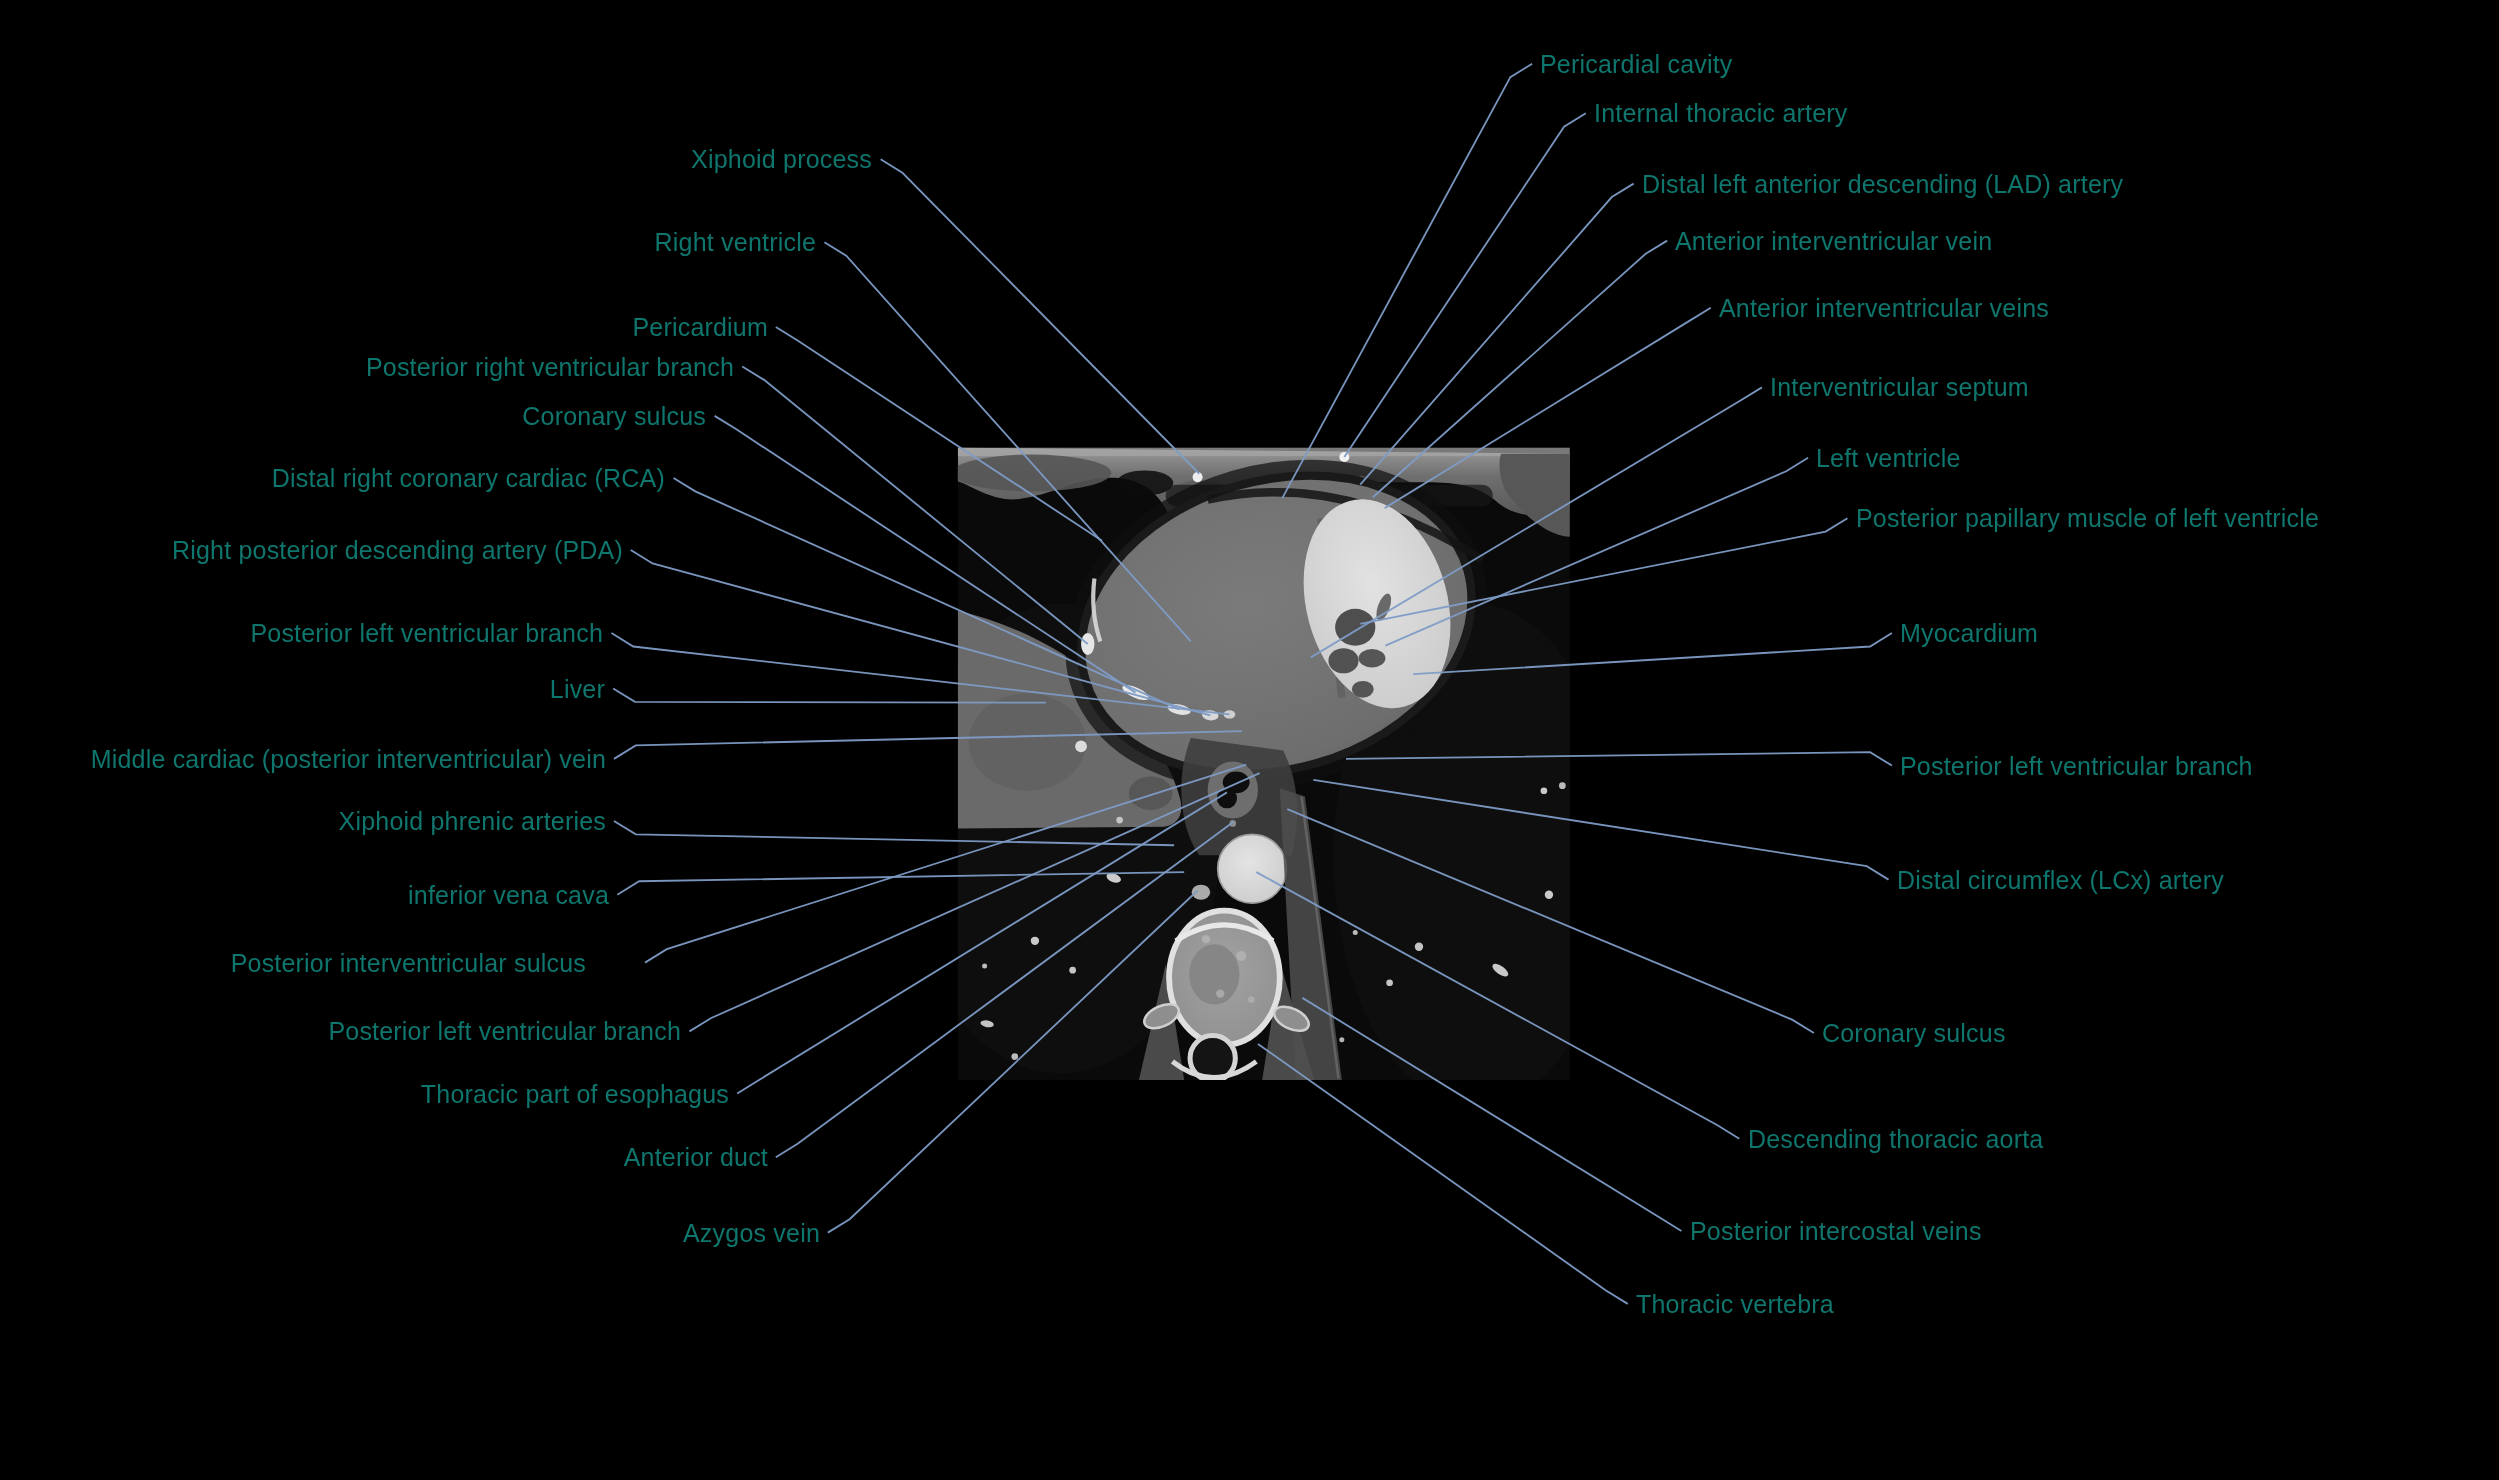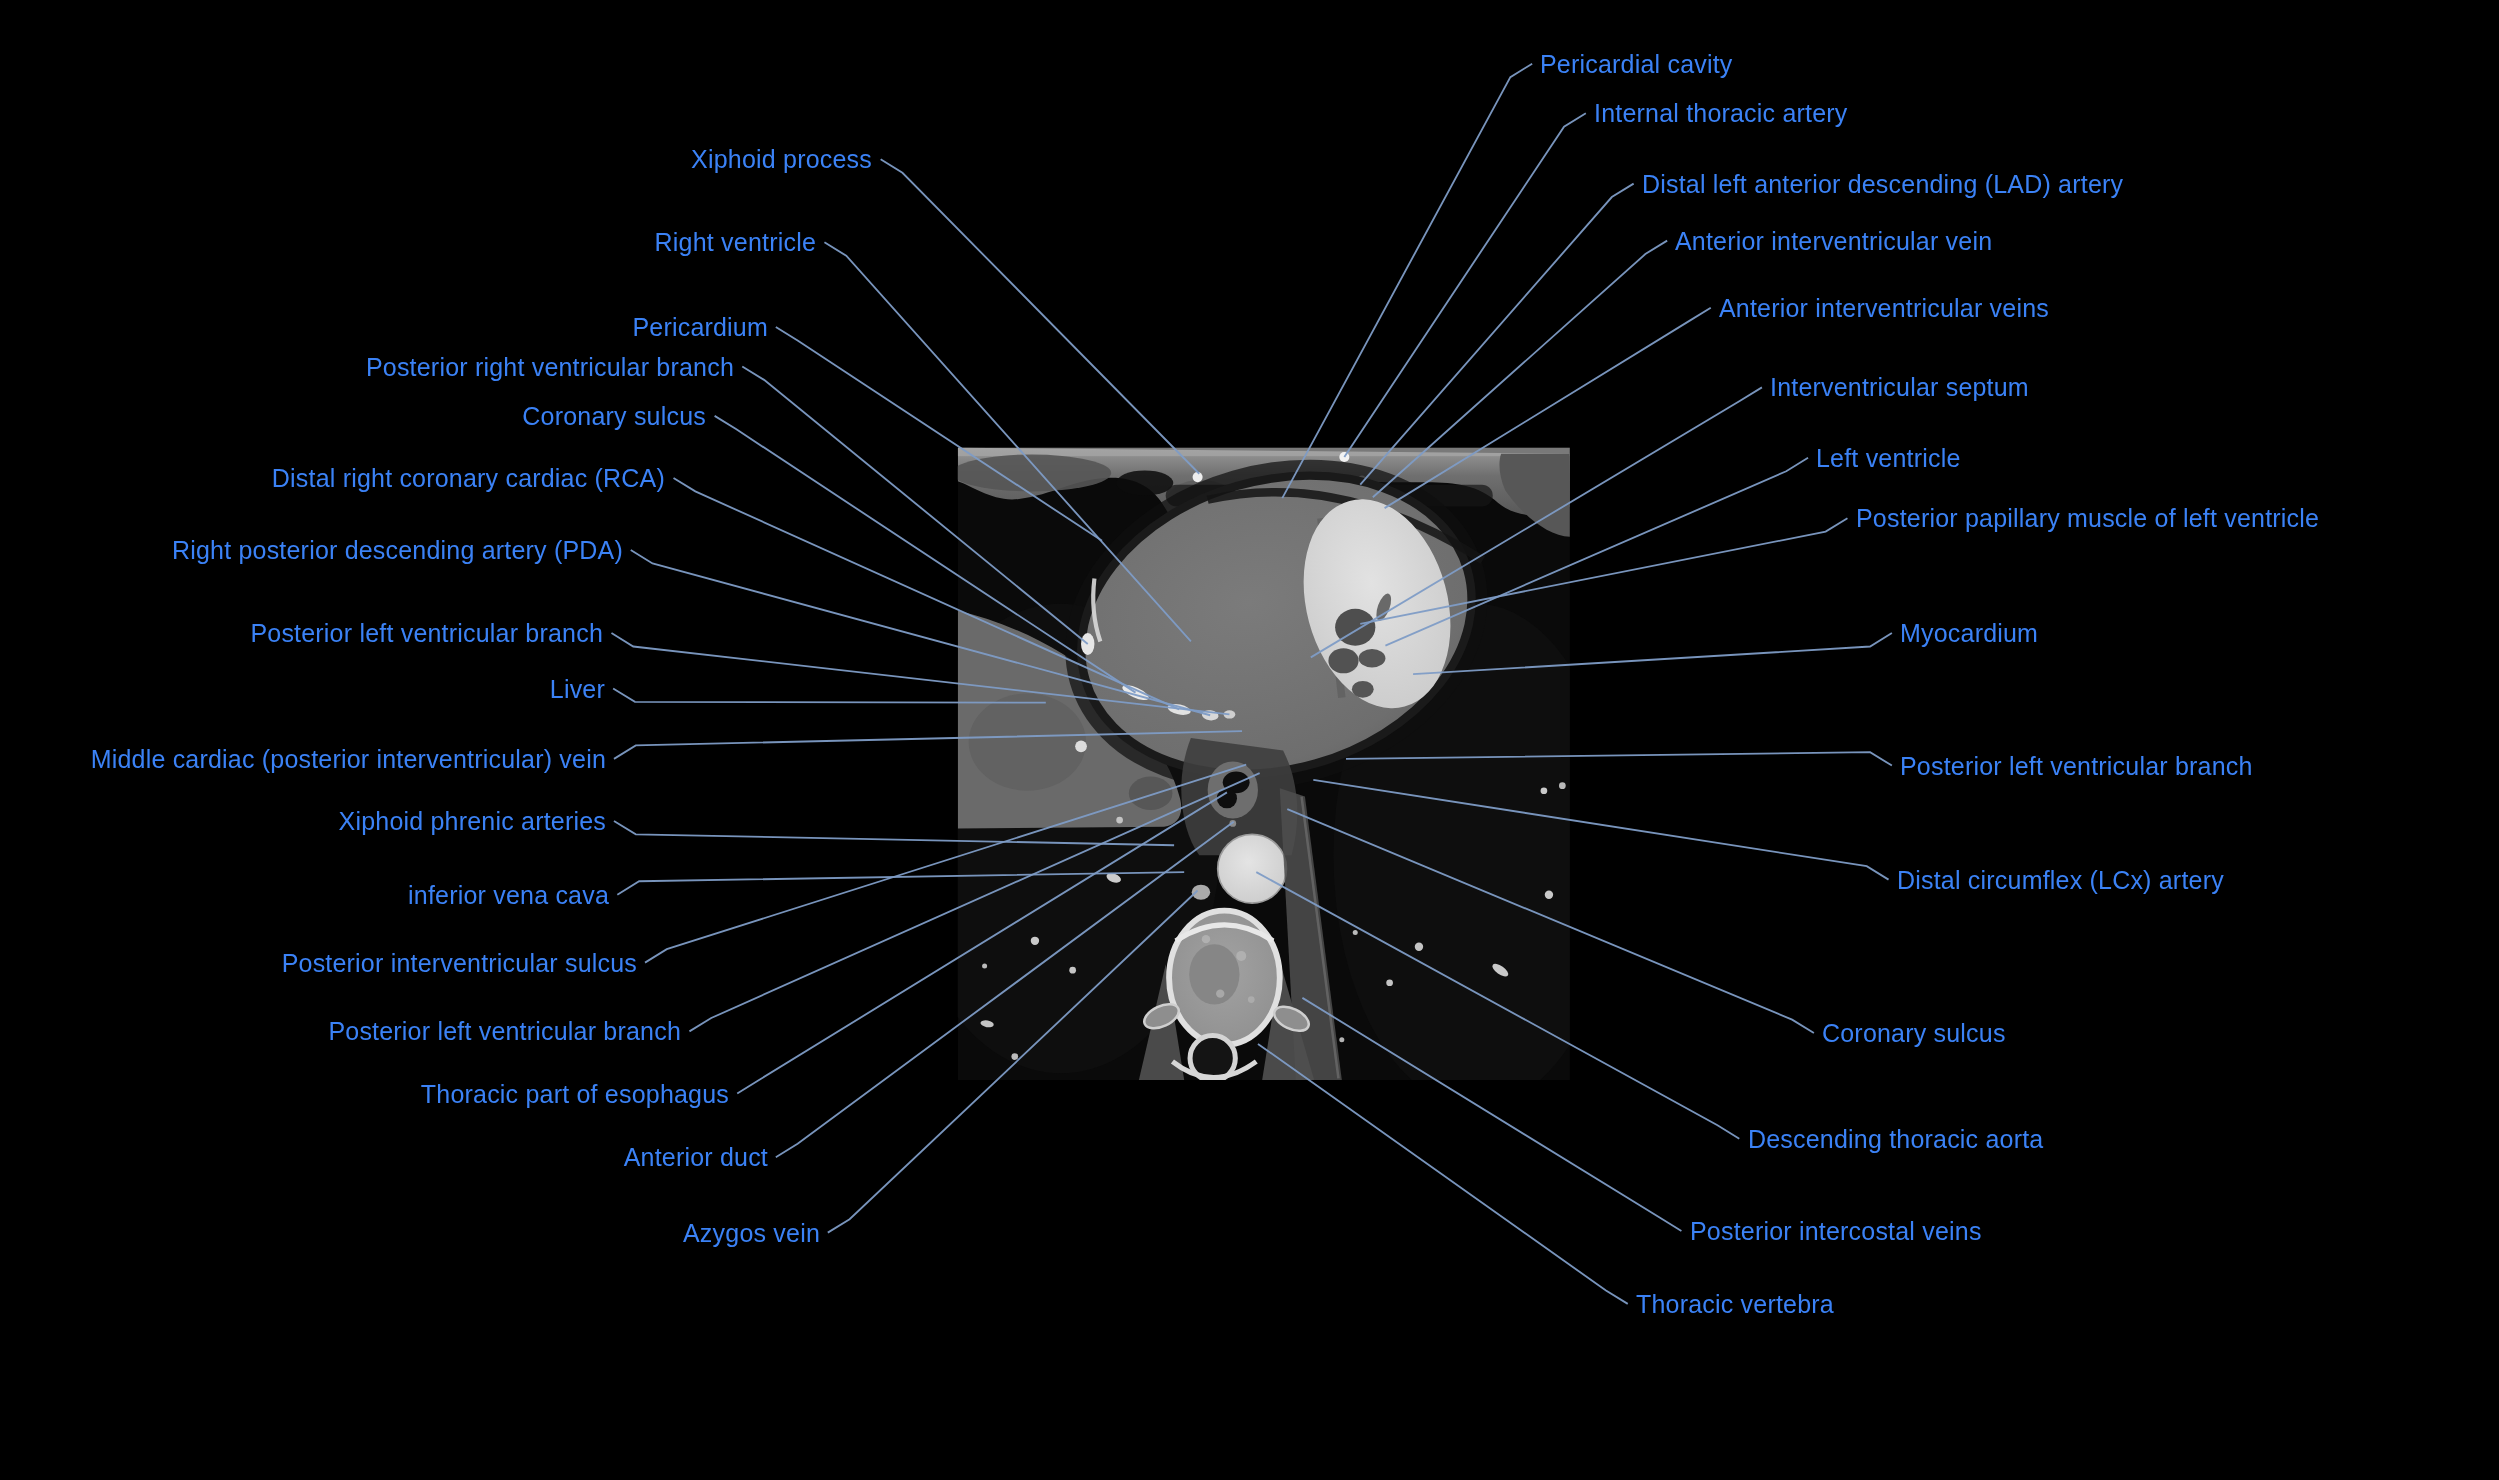--- a/index.html
+++ b/index.html
@@ -1,19 +1,19 @@
 <!DOCTYPE html>
 <html style="font-size:13.4px"><head>
 <meta charset="utf-8">
 <style>
   html,body{margin:0;padding:0;background:#000;}
   #stage{position:relative;width:2500px;height:1480px;background:#000;overflow:hidden;
          font-family:"Liberation Sans",sans-serif;}
   #figure-svg{position:absolute;left:0;top:0;width:2500px;height:1480px;}
-  .ann{position:absolute;color:#3b82f6;font-size:25px;line-height:32px;white-space:nowrap;
+  .ann{position:absolute;color:#0f766e;font-size:25px;line-height:32px;white-space:nowrap;
        font-weight:400;letter-spacing:0.2px;}
   .ann.left{text-align:center;}
   .ann.right{text-align:left;}
 </style>
 </head>
 <body>
 
 <div id="stage">
 
   <svg id="figure-svg" viewBox="0 0 2981 1765">
@@ -174,21 +174,21 @@
       <div class="ann left" style="top: 311px; right: 1732px;">Pericardium</div>
       <div class="ann left" style="top: 351px; right: 1766px;">Posterior right ventricular branch</div>
       <div class="ann left" style="top: 400px; right: 1794px;">Coronary sulcus</div>
       <div class="ann left" style="top: 462px; right: 1835px;">Distal right coronary cardiac (RCA)</div>
       <div class="ann left" style="top: 534px; right: 1877px;">Right posterior descending artery (PDA)</div>
       <div class="ann left" style="top: 617px; right: 1897px;">Posterior left ventricular branch</div>
       <div class="ann left" style="top: 673px; right: 1895px;">Liver</div>
       <div class="ann left" style="top: 743px; right: 1894px;">Middle cardiac (posterior interventricular) vein</div>
       <div class="ann left" style="top: 805px; right: 1894px;">Xiphoid phrenic arteries</div>
       <div class="ann left" style="top: 879px; right: 1891px;">inferior vena cava</div>
-      <div class="ann left" style="top: 947px; right: 1863px;">Posterior interventricular sulcus</div>
+      <div class="ann left" style="top: 947px; right: 1914px;">Posterior interventricular sulcus</div>
       <div class="ann left" style="top: 1015px; right: 1819px;">Posterior left ventricular branch</div>
       <div class="ann left" style="top: 1078px; right: 1771px;">Thoracic part of esophagus</div>
       <div class="ann left" style="top: 1141px; right: 1732px;">Anterior duct</div>
       <div class="ann left" style="top: 1217px; right: 1680px;">Azygos vein</div>
       <div class="ann right" style="top: 48px; left: 1540px;">Pericardial cavity</div>
       <div class="ann right" style="top: 97px; left: 1594px;">Internal thoracic artery</div>
       <div class="ann right" style="top: 168px; left: 1642px;">Distal left anterior descending (LAD) artery</div>
       <div class="ann right" style="top: 225px; left: 1675px;">Anterior interventricular vein</div>
       <div class="ann right" style="top: 292px; left: 1719px;">Anterior interventricular veins</div>
       <div class="ann right" style="top: 371px; left: 1770px;">Interventricular septum</div>

